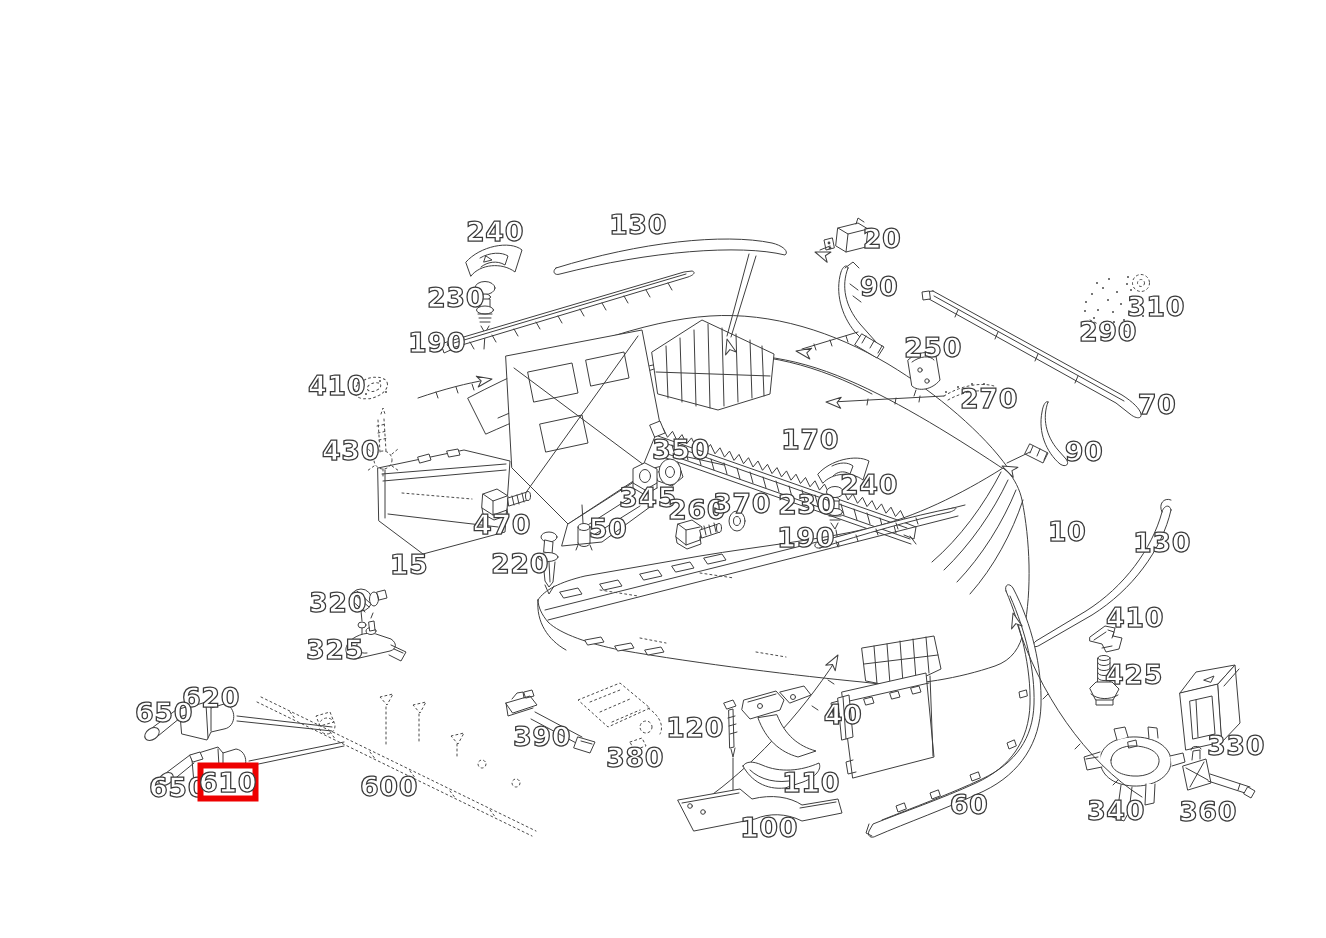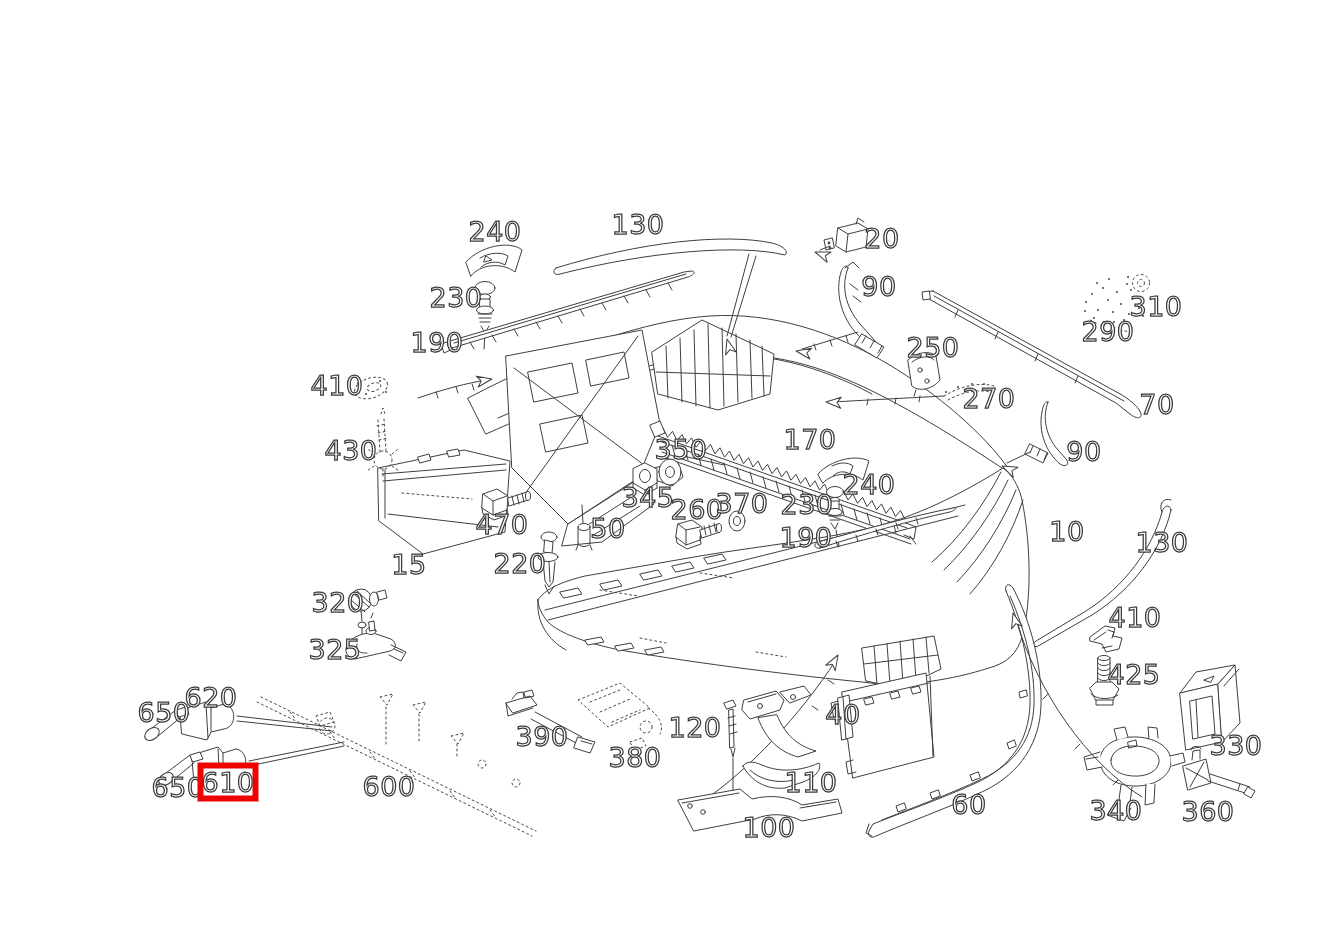--- a/index.html
+++ b/index.html
@@ -1,17 +1,17 @@
 <!DOCTYPE html>
 <html><head>
 <meta charset="utf-8">
 <style>
   html,body{margin:0;padding:0;background:#ffffff;}
   body{width:1326px;height:938px;overflow:hidden;font-family:"DejaVu Sans",sans-serif;}
-  #canvas{position:relative;width:1326px;height:712px;background:#fff;}
+  #canvas{position:relative;width:1326px;height:712px;background:#fff;font-weight:bold;}
   svg{display:block}
   .ln{fill:none;stroke:#3f3f3f;stroke-width:1;stroke-linejoin:round;stroke-linecap:round;}
   .fw{fill:#ffffff;stroke:#3f3f3f;stroke-width:1;stroke-linejoin:round;stroke-linecap:round;}
   .ghost{fill:none;stroke:#4a4a4a;stroke-width:1;stroke-dasharray:2 3;stroke-linecap:round;}
   .dot{fill:#4a4a4a;stroke:none;}
   .arrow{fill:#ffffff;stroke:#3f3f3f;stroke-width:1;stroke-linejoin:round;}
   .plabel{font-family:"DejaVu Sans",sans-serif;font-size:27px;fill:#ffffff;
           stroke:#3a3a3a;stroke-width:1.25px;letter-spacing:0.5px;
           text-anchor:middle;dominant-baseline:central;}
   .hl-box{fill:#ffffff;stroke-width:6px;}

